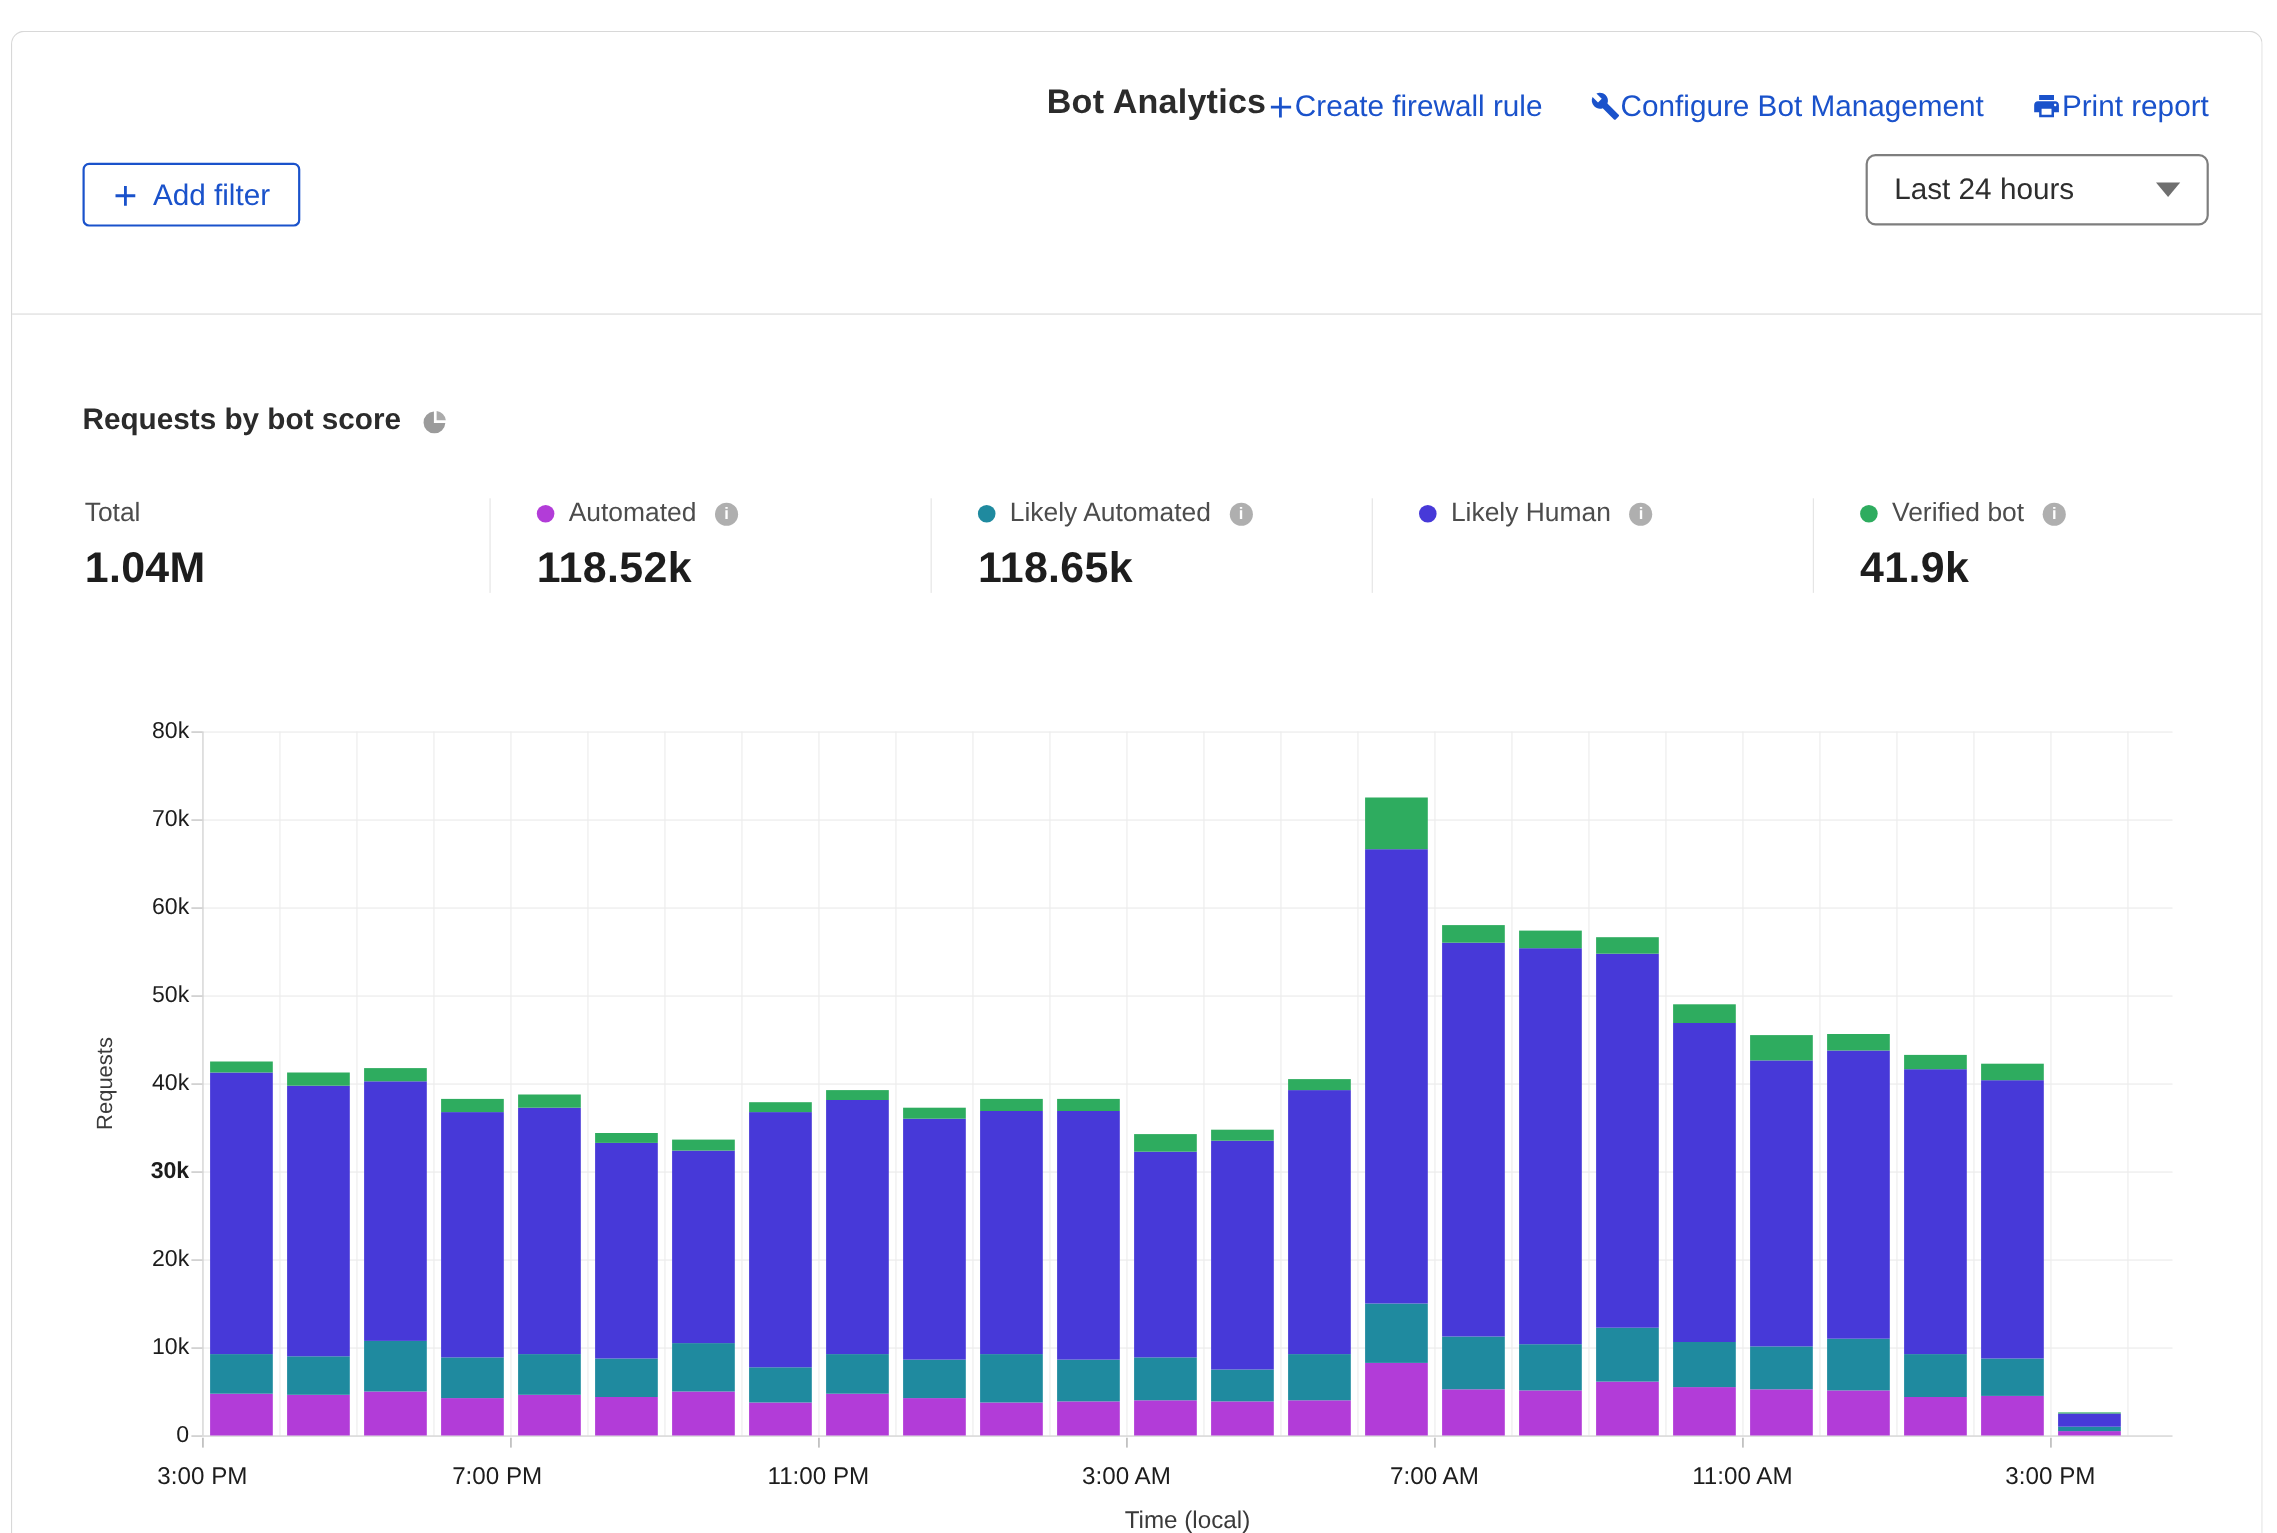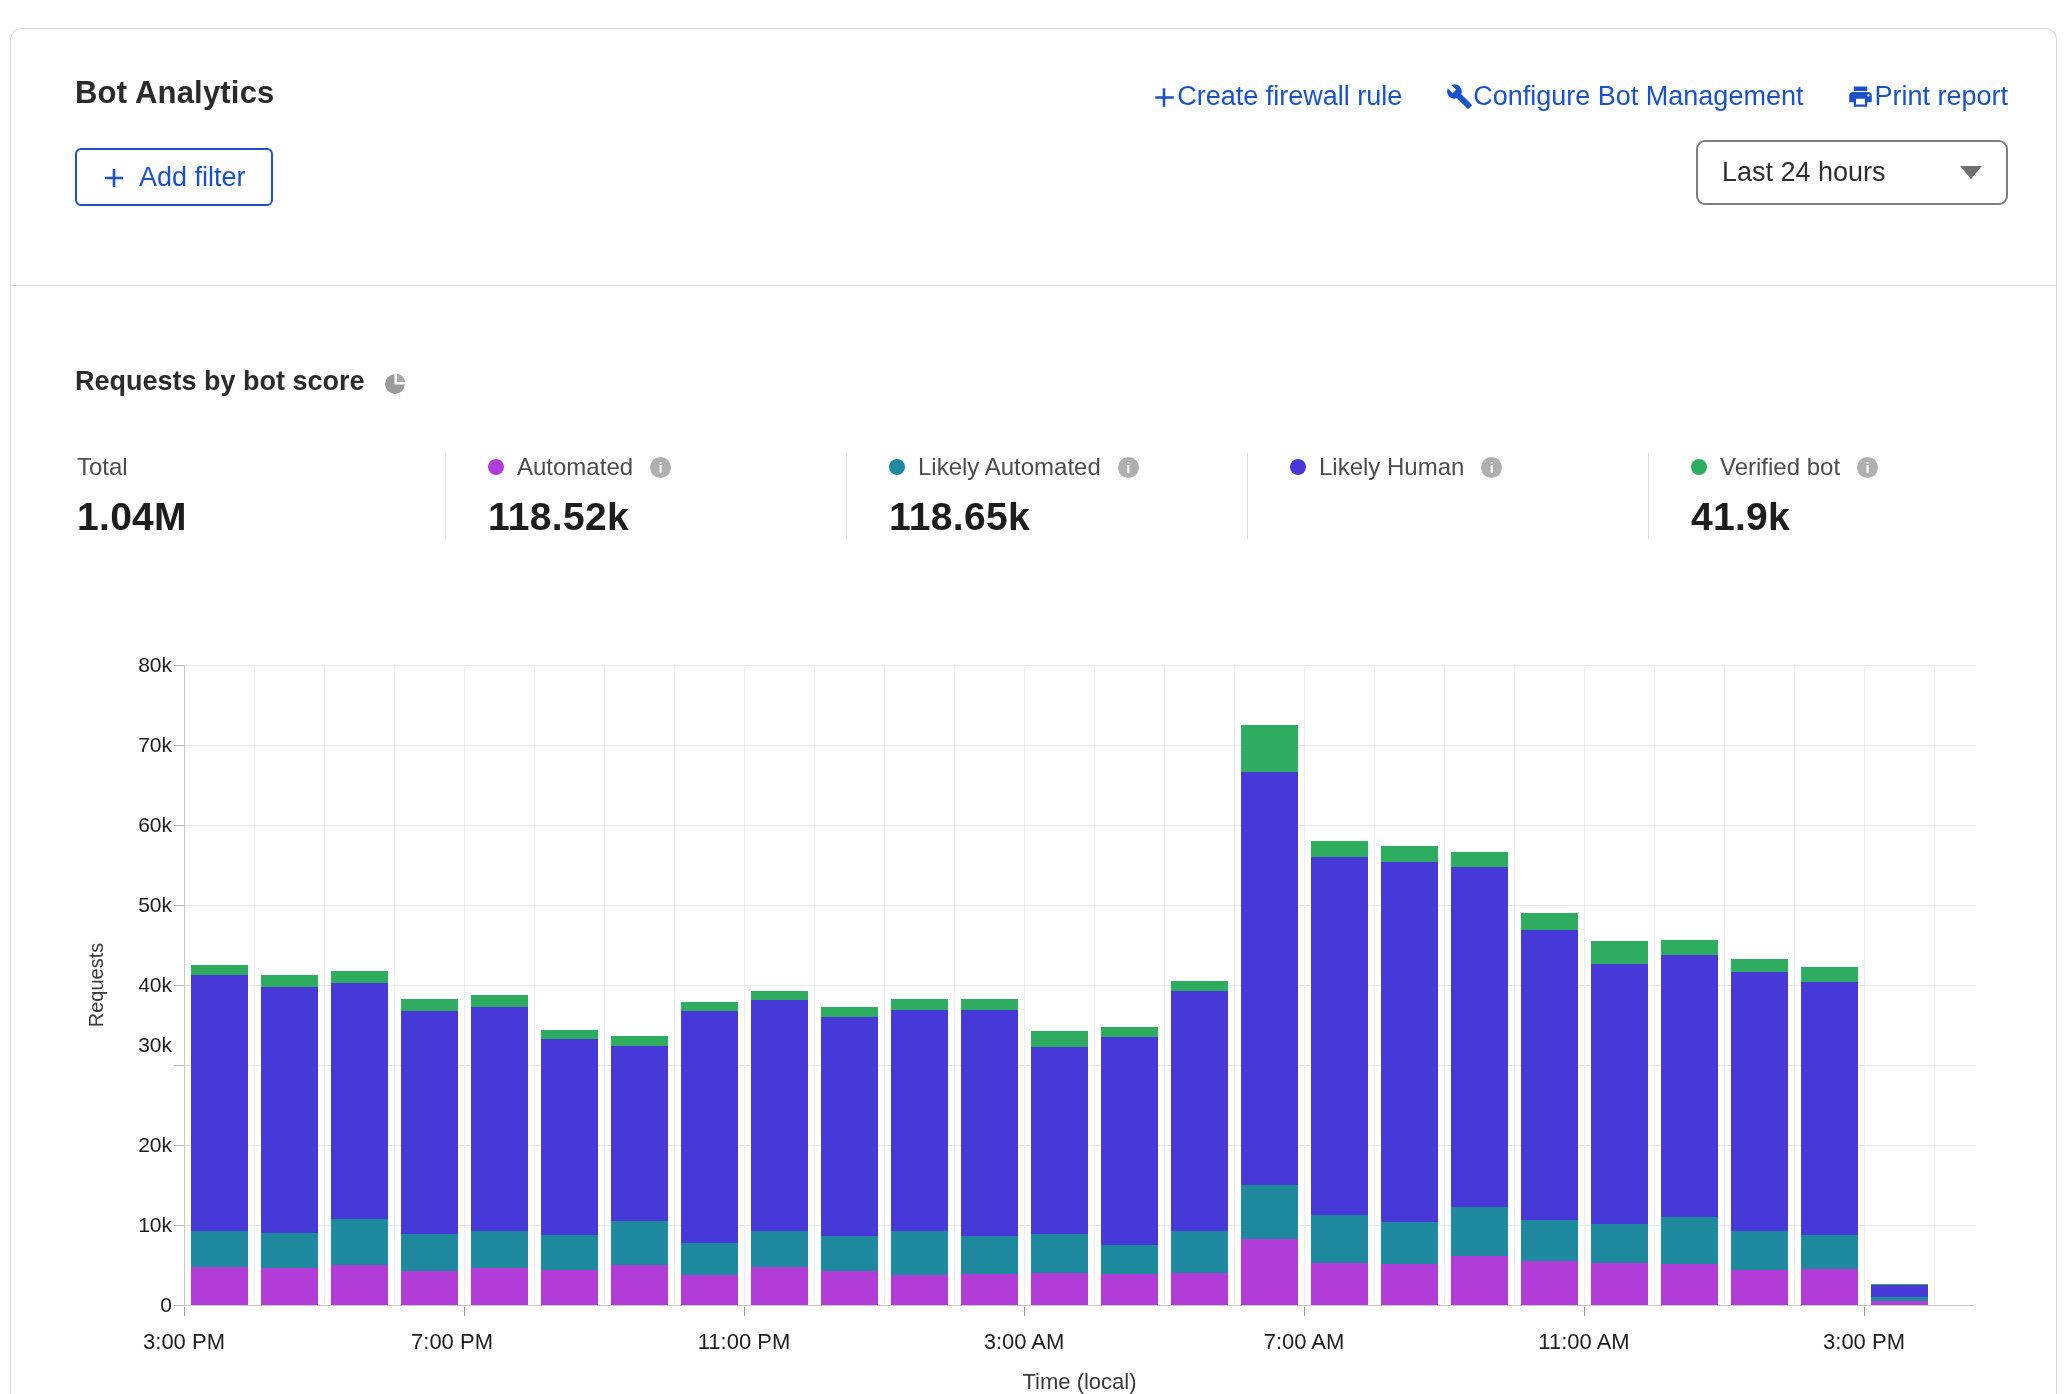--- a/index.html
+++ b/index.html
@@ -1,20 +1,20 @@
 <!DOCTYPE html>
 <html><head>
 <meta charset="utf-8">
 <style>
   * { margin:0; padding:0; box-sizing:border-box; }
   html,body { width:2070px; height:1394px; background:#fff; font-family:"Liberation Sans", sans-serif; overflow:hidden; }
   .panel { position:absolute; left:10px; top:28px; width:2047px; height:1366px;
            border:1px solid #D8D8D8; border-bottom:none; border-radius:12px 12px 0 0; background:#fff; }
   .panel-header { height:257px; padding:46px 48px 0 64px; border-bottom:1px solid #DADADA; }
-  .header-row { display:flex; justify-content:space-between; align-items:flex-start; }
+  .header-row { display:flex; justify-content:flex-end; align-items:flex-start; }
   .page-title { font-size:31px; font-weight:700; color:#2B2B2B; letter-spacing:.2px; }
   .header-actions { display:flex; align-items:center; gap:44px; margin-top:6px; }
   .action-link { display:flex; align-items:center; color:#1A52CB; font-size:27px; cursor:pointer; text-decoration:none; }
   .action-link svg { display:block; }
   .filter-row { display:flex; justify-content:space-between; align-items:flex-start; margin-top:36px; }
   .add-filter-btn { display:inline-flex; align-items:center; gap:13px; height:58px; padding:0 25px;
                     border:2px solid #1A52CB; border-radius:6px; background:#fff; color:#1A52CB;
                     font-size:27px; font-family:inherit; cursor:pointer; }
   .time-select { width:312px; height:65px; margin-top:-8px; border:2px solid #7E7E7E; border-radius:9px;
                  display:flex; align-items:center; justify-content:space-between; padding:0 24px;
@@ -156,21 +156,21 @@
     <div class="ytick" style="left: 99px; top: 714px;"></div>
         <div class="ylabel" style="top: 702px;">0</div>
         <div class="gridline-h" style="left: 109px; top: 634px; width: 1791px;"></div>
         <div class="ytick" style="left: 99px; top: 634px;"></div>
         <div class="ylabel" style="top: 622px;">10k</div>
         <div class="gridline-h" style="left: 109px; top: 554px; width: 1791px;"></div>
         <div class="ytick" style="left: 99px; top: 554px;"></div>
         <div class="ylabel" style="top: 542px;">20k</div>
         <div class="gridline-h" style="left: 109px; top: 474px; width: 1791px;"></div>
         <div class="ytick" style="left: 99px; top: 474px;"></div>
-        <div class="ylabel" style="top: 442px;">30k</div>
+        <div class="ylabel" style="top: 462px; font-weight: bold;">30k</div>
         <div class="gridline-h" style="left: 109px; top: 394px; width: 1791px;"></div>
         <div class="ytick" style="left: 99px; top: 394px;"></div>
         <div class="ylabel" style="top: 382px;">40k</div>
         <div class="gridline-h" style="left: 109px; top: 314px; width: 1791px;"></div>
         <div class="ytick" style="left: 99px; top: 314px;"></div>
         <div class="ylabel" style="top: 302px;">50k</div>
         <div class="gridline-h" style="left: 109px; top: 234px; width: 1791px;"></div>
         <div class="ytick" style="left: 99px; top: 234px;"></div>
         <div class="ylabel" style="top: 222px;">60k</div>
         <div class="gridline-h" style="left: 109px; top: 154px; width: 1791px;"></div>

